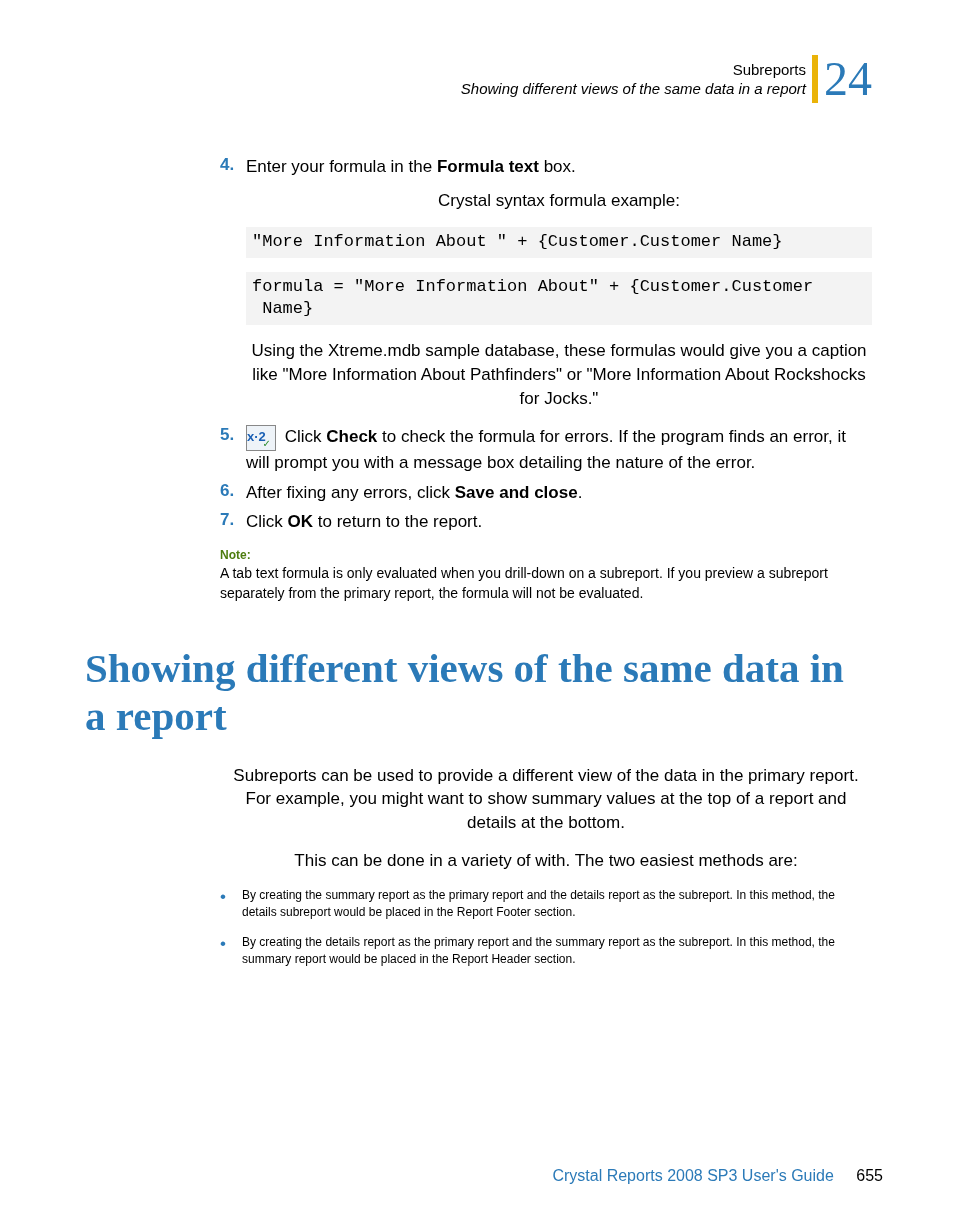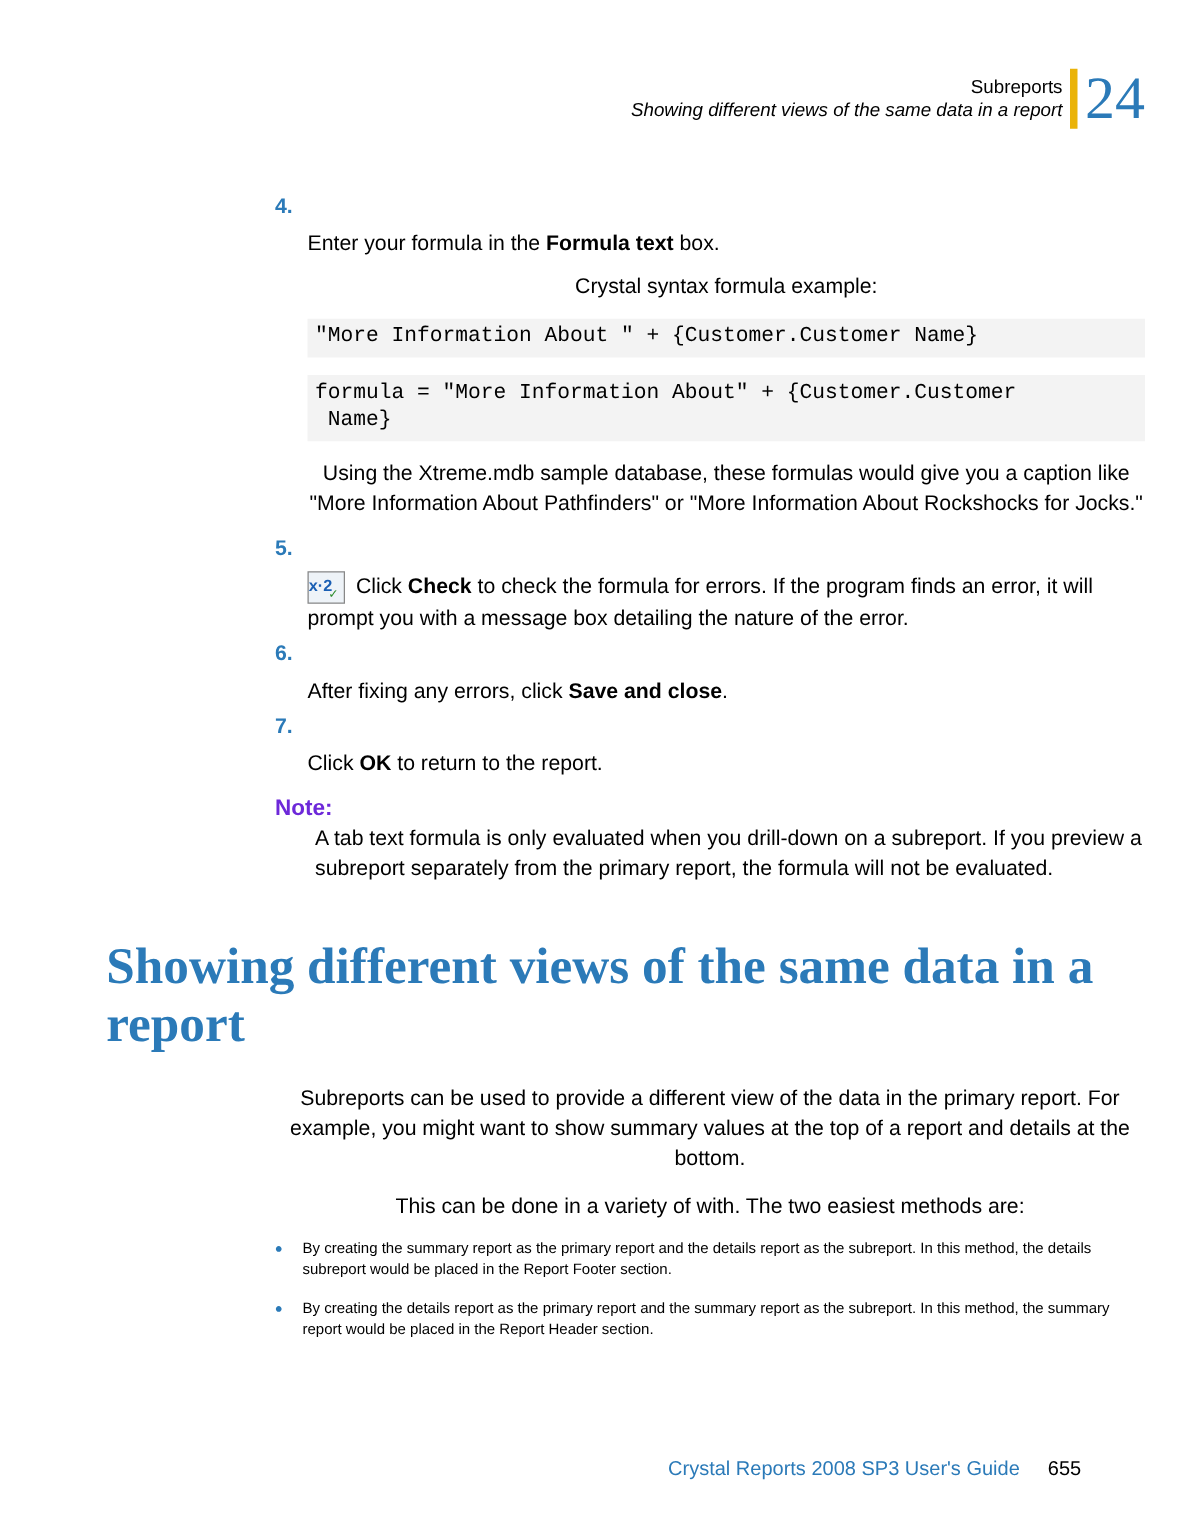--- a/index.html
+++ b/index.html
@@ -5,21 +5,21 @@
   * { margin: 0; padding: 0; box-sizing: border-box; }
   body {
     font-family: Arial, Helvetica, sans-serif;
     width: 954px;
     height: 1227px;
     background: #fff;
     position: relative;
     color: #000;
   }
   .page {
-    padding: 55px 38px 40px 85px;
+    padding: 55px 82px 40px 85px;
   }
   .header {
     text-align: right;
     margin-bottom: 50px;
     position: relative;
     height: 50px;
   }
   .header-text {
     display: inline-block;
     text-align: right;
@@ -56,21 +56,20 @@
     color: #2b7ab8;
     font-weight: bold;
     font-size: 17px;
     width: 26px;
     flex-shrink: 0;
   }
   .step-body {
     font-size: 17px;
     line-height: 1.4;
     flex: 1;
-    margin-top: 28px;
   }
   .para {
     font-size: 17px;
     line-height: 1.4;
     margin: 10px 0 14px 26px;
     text-align: center;
   }
   .codeblock {
     font-family: 'Courier New', Courier, monospace;
     font-size: 17px;
@@ -101,30 +100,29 @@
   }
   .icon-check {
     color: #2a8a2a;
     font-size: 10px;
     position: absolute;
     bottom: 1px;
     right: 4px;
     line-height: 1;
   }
   .note-label {
-    color: #6d28d9;
-    font-weight: bold;
-    font-size: 18px;
+    color: #4d7c0f;
+    font-weight: bold;
+    font-size: 12px;
     margin-top: 14px;
   }
   .note-body {
-    font-size: 17px;
+    font-size: 14px;
     line-height: 1.4;
     margin-top: 2px;
-    margin-left: 32px;
   }
   .h1 {
     font-family: 'Palatino Linotype', 'Book Antiqua', Georgia, serif;
     color: #2b7ab8;
     font-size: 41px;
     font-weight: bold;
     line-height: 1.15;
     margin: 42px 0 24px 0;
   }
   .bullet-list {
@@ -141,21 +139,21 @@
     flex-shrink: 0;
   }
   .bullet-body {
     font-size: 12px;
     line-height: 1.4;
     flex: 1;
   }
   .footer {
     position: absolute;
     bottom: 42px;
-    right: 89px;
+    right: 71px;
     font-size: 16px;
   }
   .footer-title { color: #2b7ab8; }
   .footer-page { color: #000; margin-left: 18px; }
 </style>
 </head>
 <body>
 
 <div class="page">
   <div class="header">

